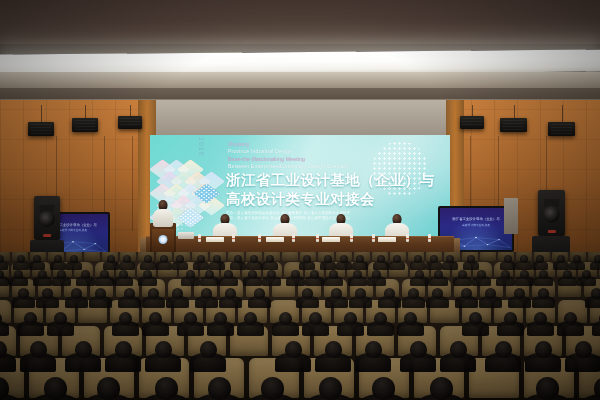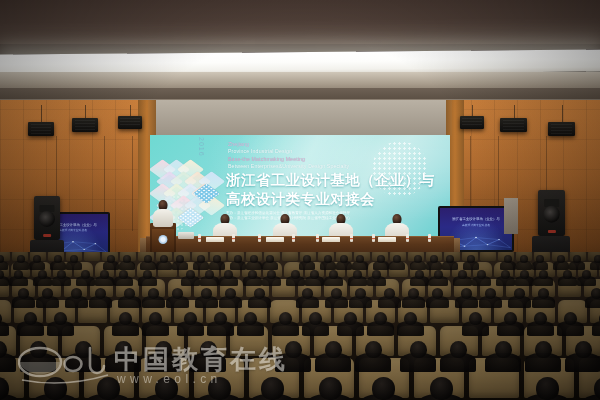--- a/index.html
+++ b/index.html
@@ -1032,25 +1032,14 @@
         <div class="ahead" style="left:429.5px; top:125px; width:23px; height:23px; opacity:0.99;"></div>
         <div class="ashoulder" style="left:522.85px; top:141.56px; width:48.300000000000004px; height:25.3px; opacity:1;"></div>
         <div class="ahead" style="left:535.5px; top:125px; width:23px; height:23px; opacity:0.99;"></div>
         <div class="ashoulder" style="left:580.85px; top:141.56px; width:48.300000000000004px; height:25.3px; opacity:1;"></div>
         <div class="ahead" style="left:593.5px; top:125px; width:23px; height:23px; opacity:0.99;"></div>
       </div>
   </div>
 
   <div class="vignette"></div>
 
-  <div class="watermark">
-    <svg class="wm-logo" viewBox="0 0 92 46">
-      <ellipse cx="22" cy="20" rx="21" ry="14" fill="none" stroke="#ded9cf" stroke-width="2.4"></ellipse>
-      <path d="M1.5 20 A21 14 0 0 0 43 20 Z" fill="#c9c4ba" opacity="0.55"></path>
-      <ellipse cx="55" cy="22" rx="8.5" ry="7" fill="none" stroke="#ded9cf" stroke-width="2.6"></ellipse>
-      <path d="M72 6 L72 24 A7 7 0 0 0 86 24" fill="none" stroke="#ded9cf" stroke-width="2.6" stroke-linecap="round"></path>
-      <path d="M4 38 Q46 46 90 33" fill="none" stroke="#ded9cf" stroke-width="1.6"></path>
-    </svg>
-    <div class="wm-cn">中国教育在线</div>
-    <div class="wm-url">www.eol.cn</div>
-  </div>
 
 </div>
 
 </body></html>

